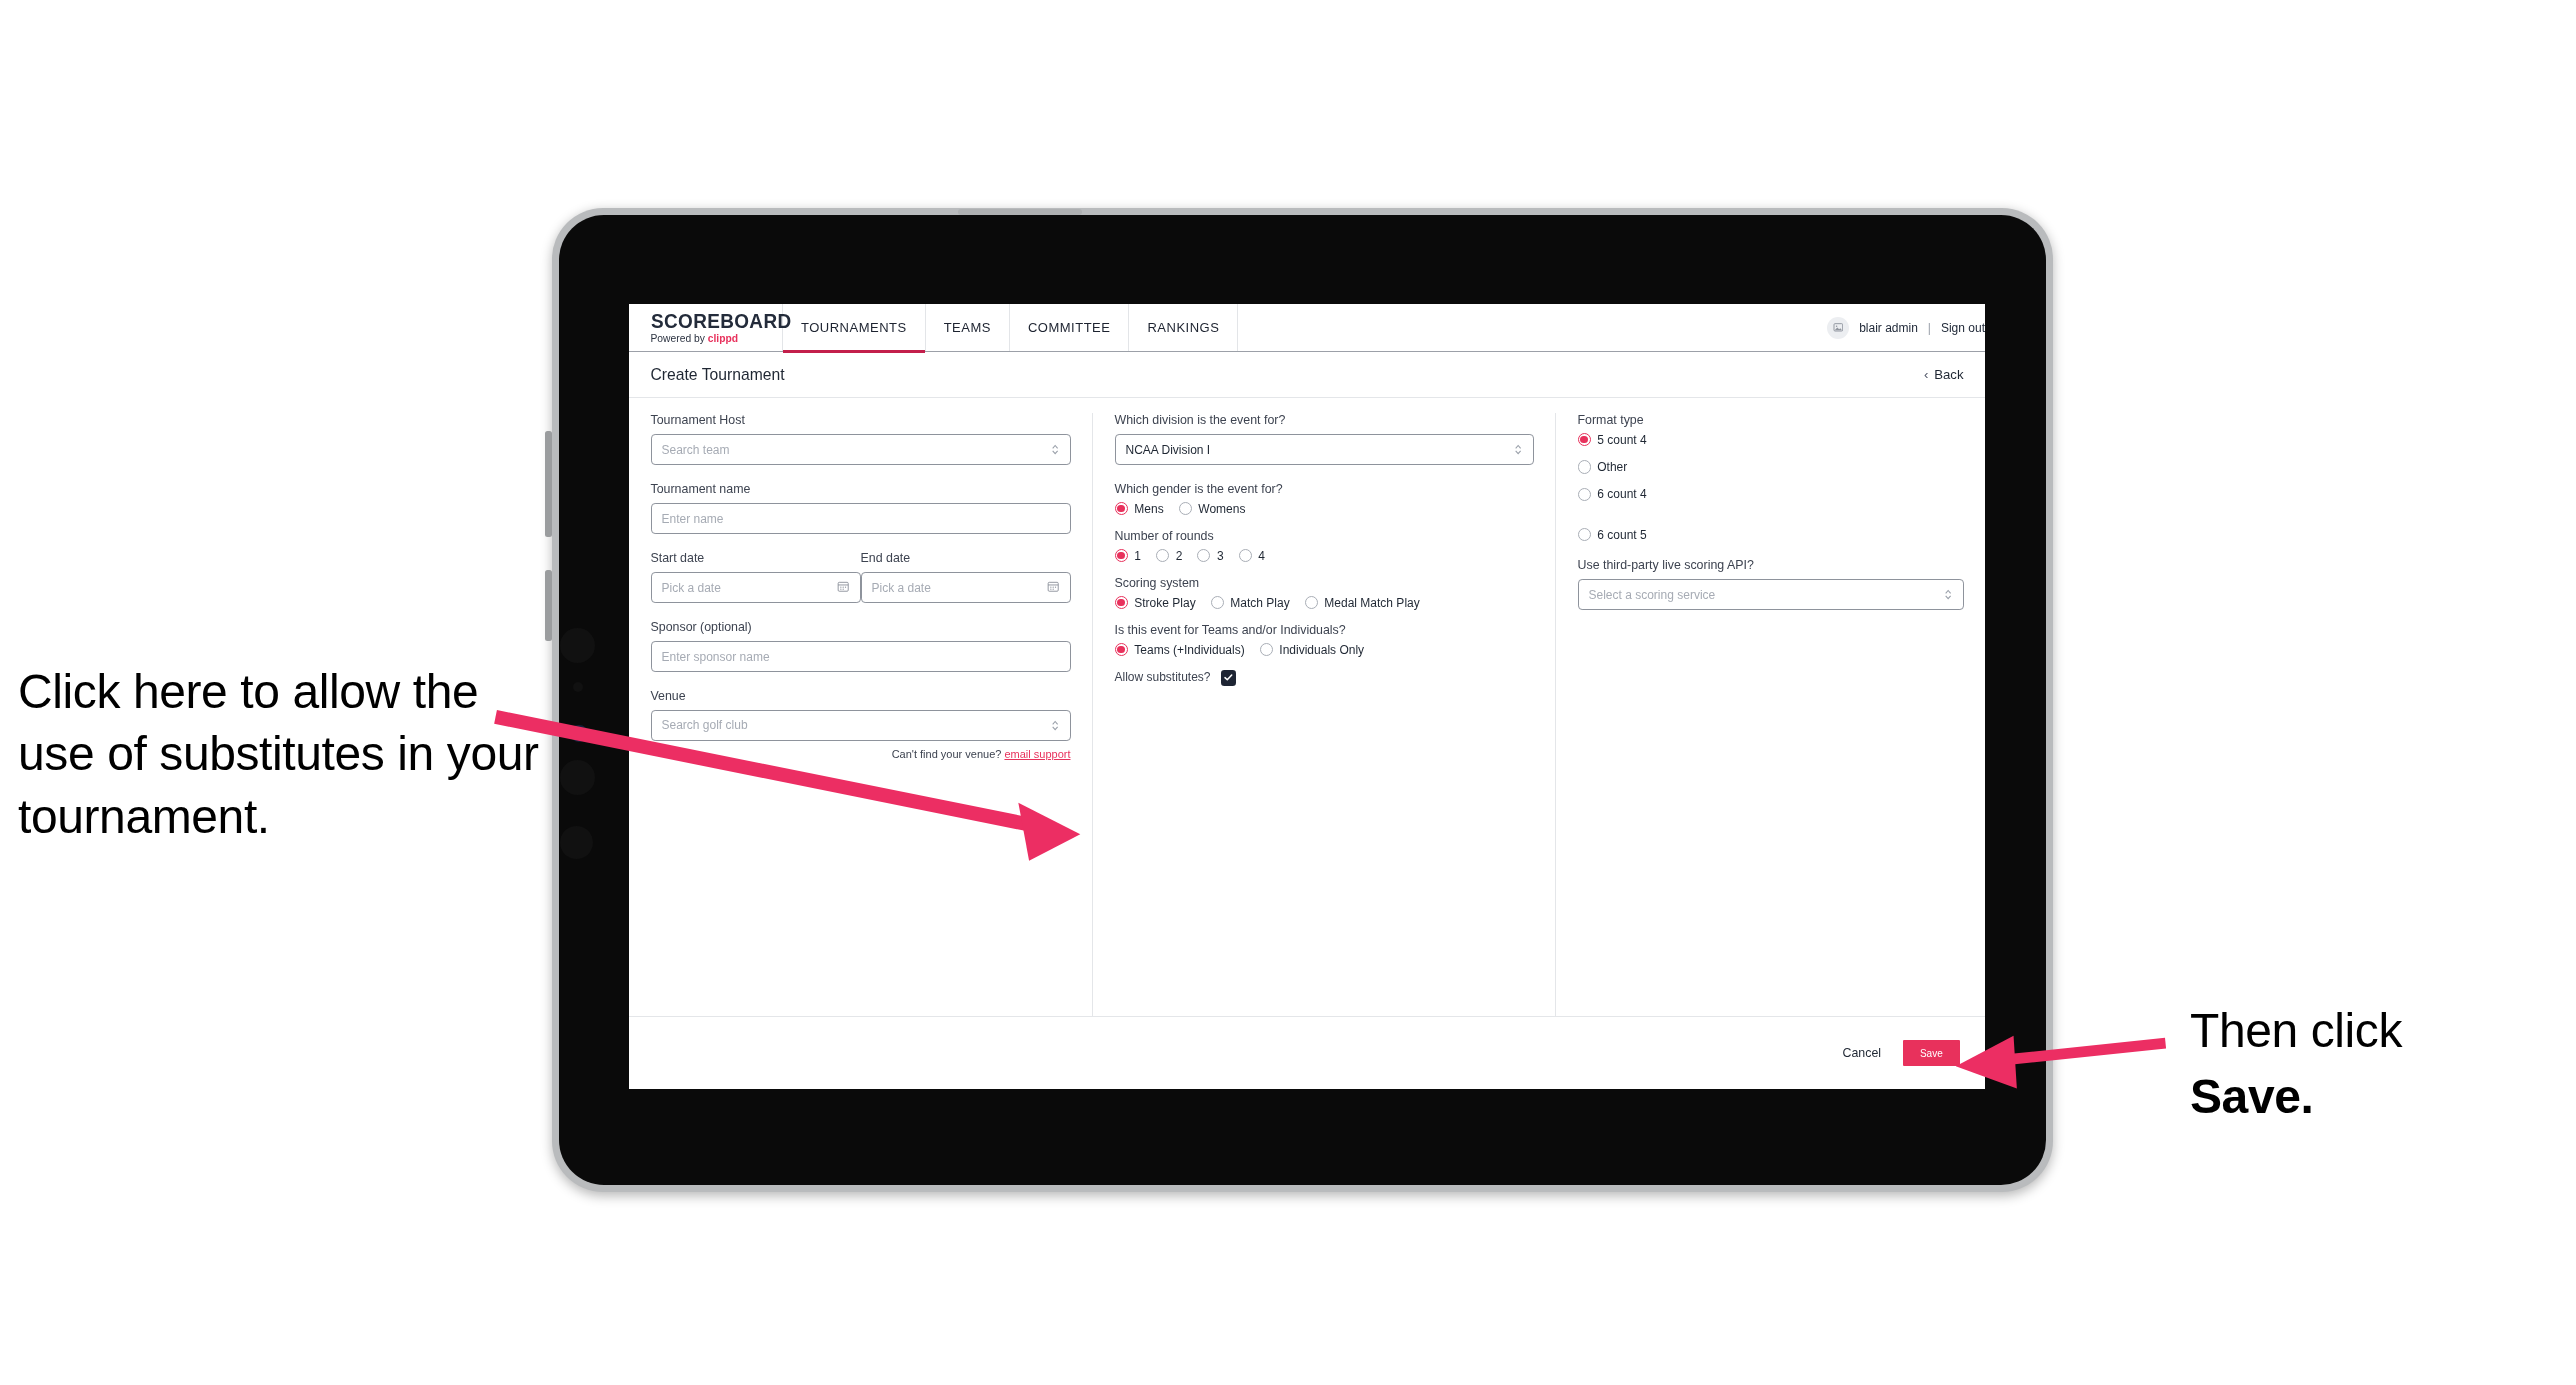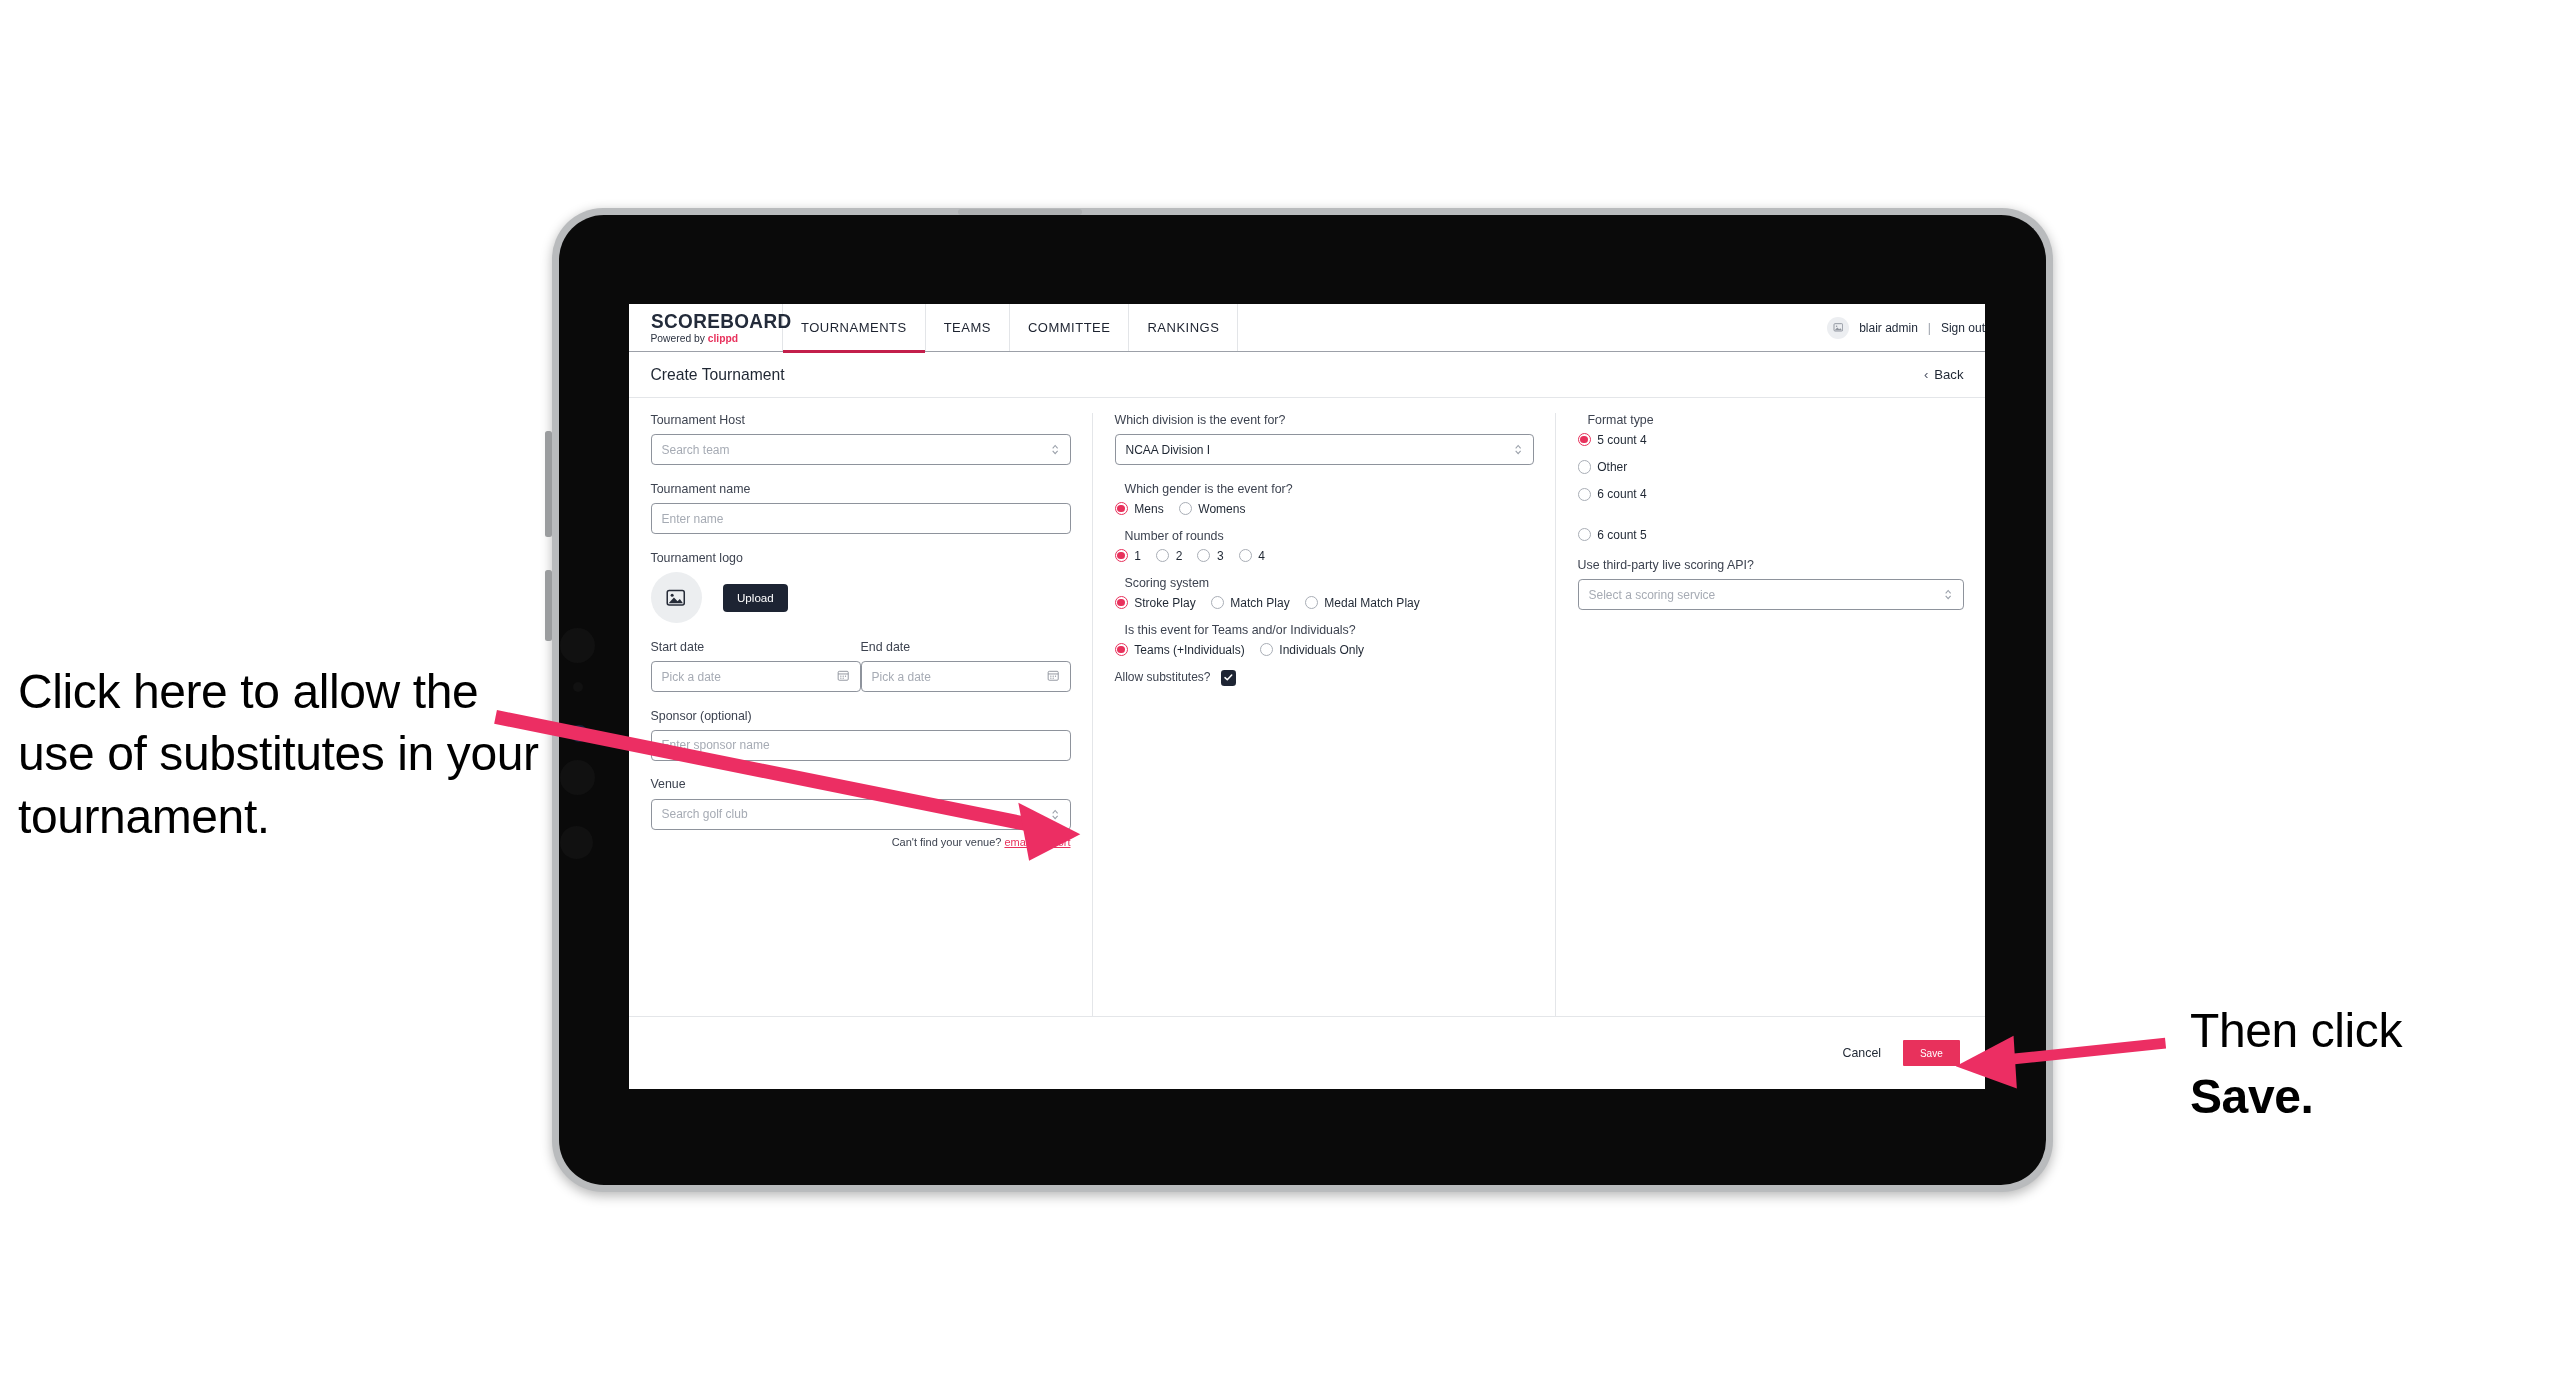--- a/index.html
+++ b/index.html
@@ -119,21 +119,21 @@
   .backlink .chev { font-size: 13.2px; color:#53596a; }
 
   
   .content { flex:1; display:flex; padding: 15px 0 0 0; }
   .col { padding: 0 21.5px; }
   .col1 { width: 463px; }
   .col2 { width: 463px; border-left: 0.8px solid #e4e6e9; }
   .col3 { flex:1; border-left: 0.8px solid #e4e6e9; }
 
   .flabel { font-size: 12.4px; color:#3d4350; margin-bottom: 7.4px; display:block; }
-  .flabel.tight { margin-bottom: 5.8px; margin-left: 10px; }
+  .flabel.tight { margin-bottom: 5.8px; }
   .fgroup { margin-bottom: 16.5px; }
 
   .input {
     width: 100%; height: 31px; border: 0.8px solid #8e939c; border-radius: 4.1px;
     background: #fff; display: flex; align-items:center; padding: 0 10px;
     font-size: 12px; color:#a6abb4; position: relative;
   }
   .input.val { color: #1f2733; }
   .input .chev2 {
     margin-left:auto; color:#9aa0aa; font-size: 10.7px; line-height:1;
@@ -271,33 +271,20 @@
           </div>
         </div>
 
         <div class="fgroup">
           <span class="flabel">Tournament name</span>
           <div class="input">
             <span>Enter name</span>
           </div>
         </div>
 
-        <div class="fgroup">
-          <span class="flabel">Tournament logo</span>
-          <div class="logorow">
-            <div class="logocircle">
-              <svg width="21.5" height="21.5" viewBox="0 0 24 24">
-                <rect x="2.5" y="4" width="19" height="16" rx="2.2" fill="none" stroke="#262c38" stroke-width="1.7"></rect>
-                <circle cx="8" cy="9.2" r="1.7" fill="#262c38"></circle>
-                <path d="M4 18 L10 11.8 L14 16 L16.6 13.5 L20 18 Z" fill="#262c38"></path>
-              </svg>
-            </div>
-            <div class="uploadbtn">Upload</div>
-          </div>
-        </div>
 
         <div class="fgroup daterow">
           <div>
             <span class="flabel">Start date</span>
             <div class="input">
               <span>Pick a date</span>
               <span class="calico">
                 <svg width="12.4" height="12.4" viewBox="0 0 16 16">
                     <rect x="1.5" y="3" width="13" height="11.5" rx="1.4" fill="none" stroke="#8c919b" stroke-width="1.2"></rect>
                     <path d="M1.5 6.4 H14.5" stroke="#8c919b" stroke-width="1.2"></path>

